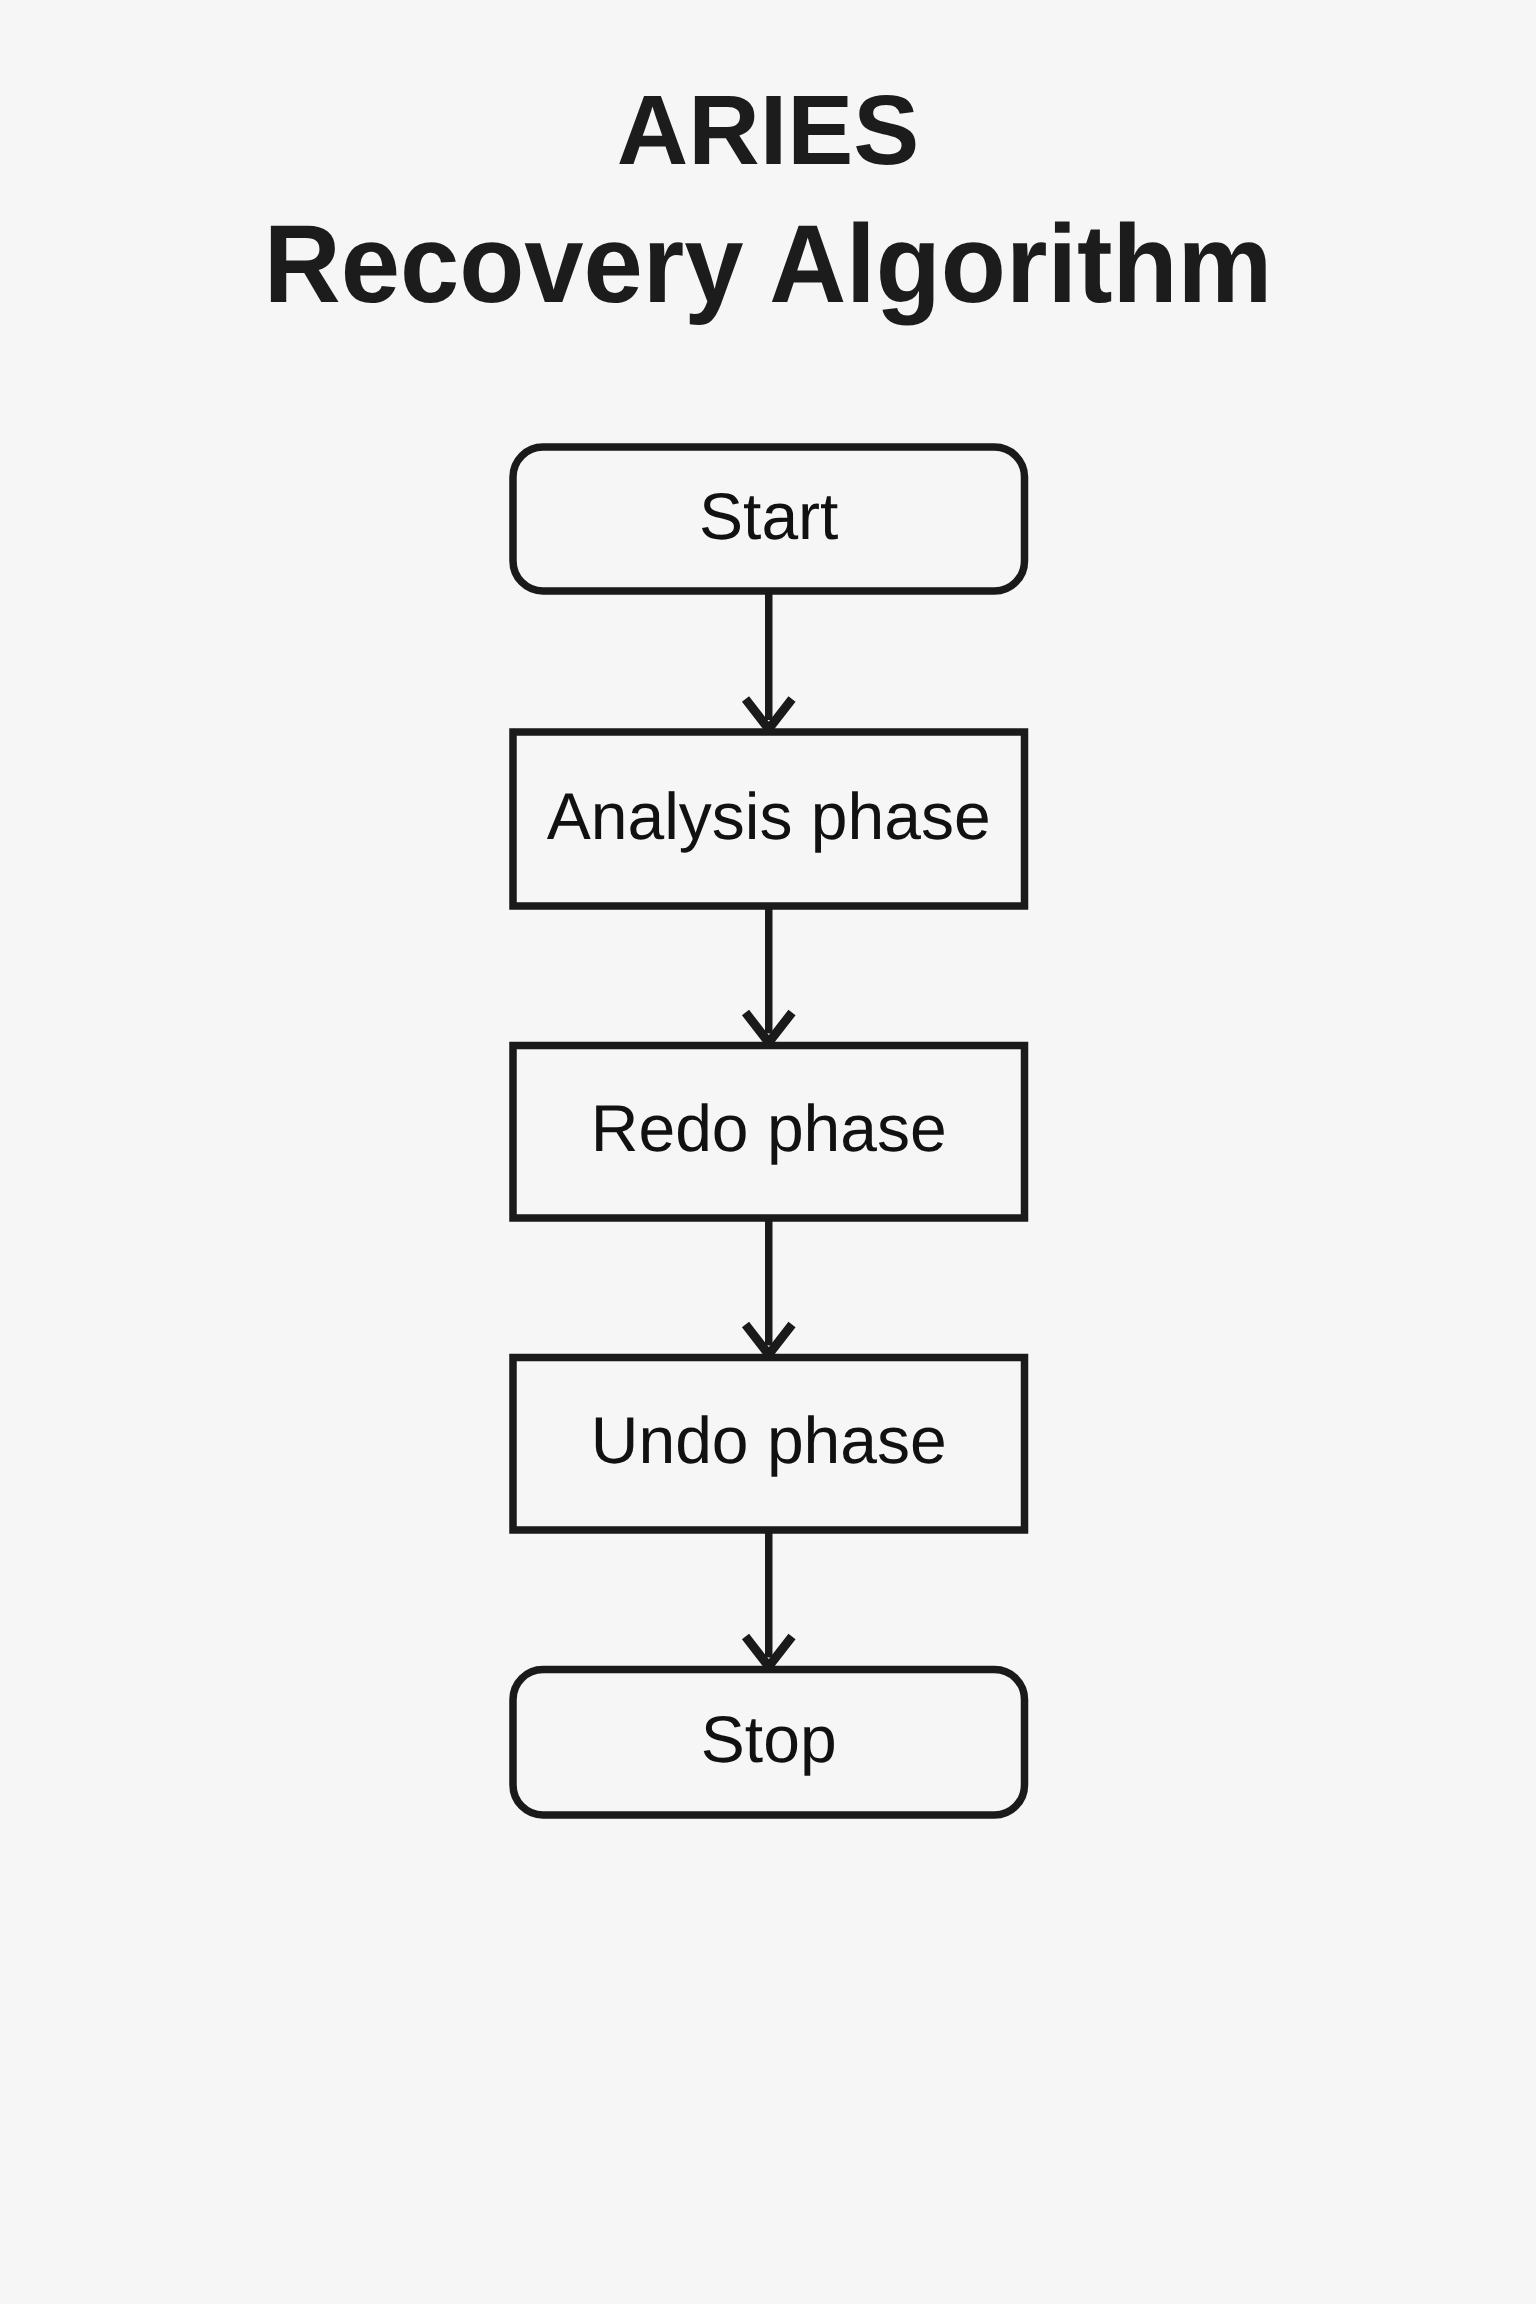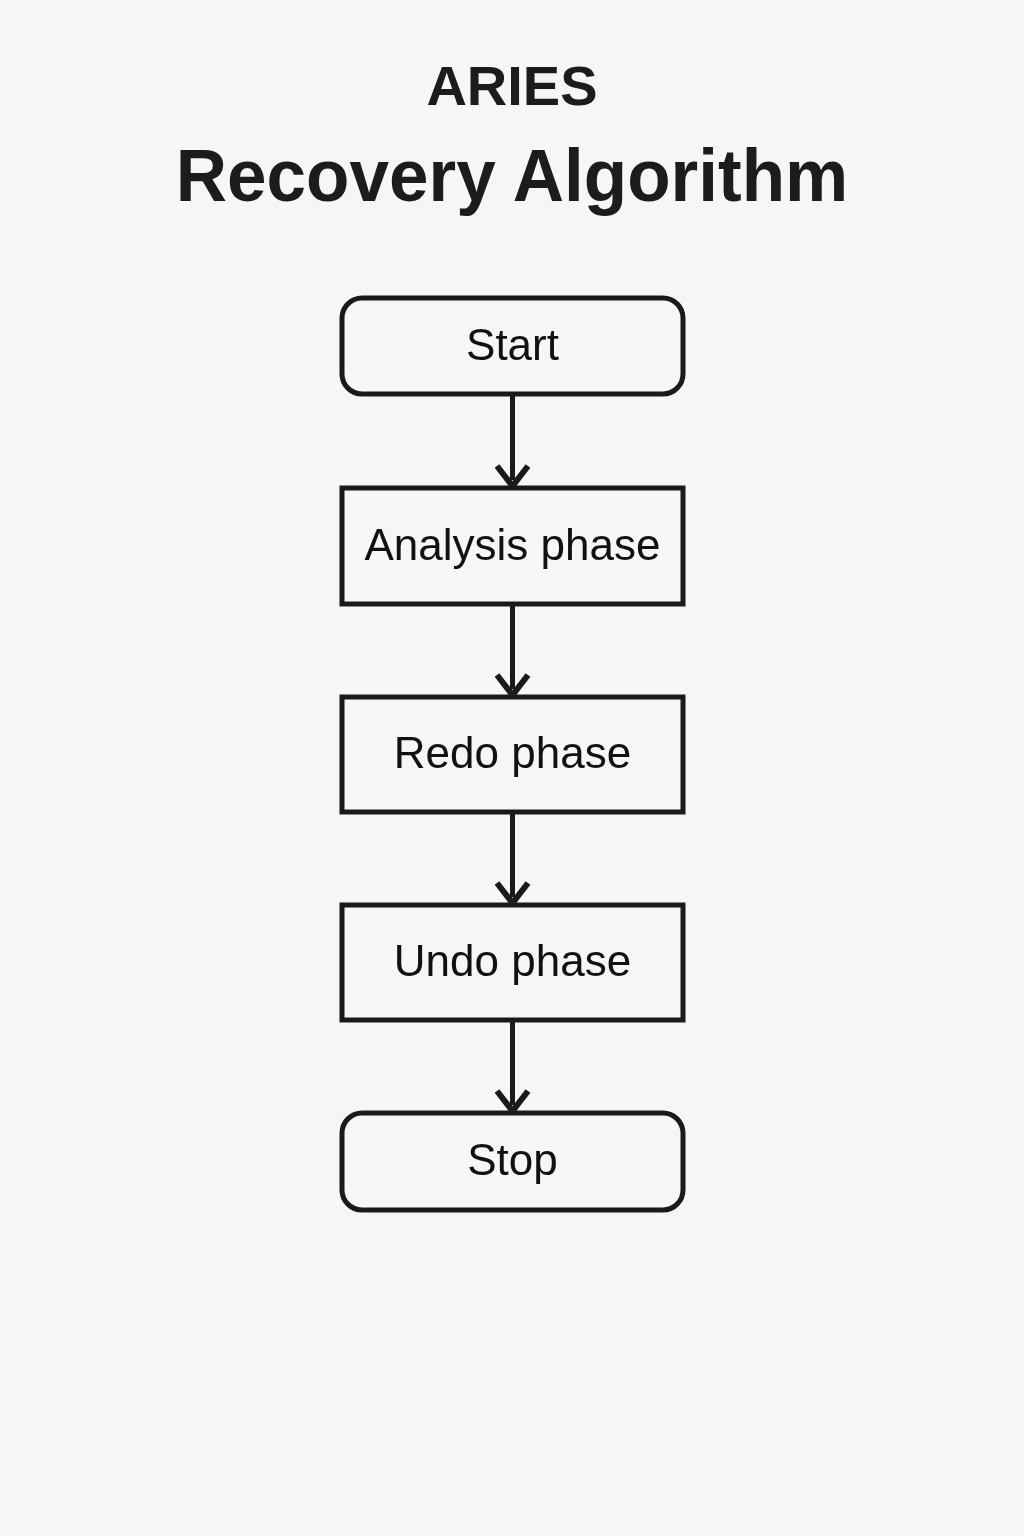--- a/index.html
+++ b/index.html
@@ -21,21 +21,21 @@
     height: 1536px;
   }
   .title-block {
     position: absolute;
     top: 40px;
     left: 0;
     width: 1024px;
     text-align: center;
   }
   .title-main {
-    font-size: 56px;
+    font-size: 66px;
     font-weight: bold;
     letter-spacing: 0px;
     line-height: 92px;
     color: #1c1c1c;
     display: block;
   }
   .title-sub {
     font-size: 74px;
     font-weight: bold;
     line-height: 88px;

